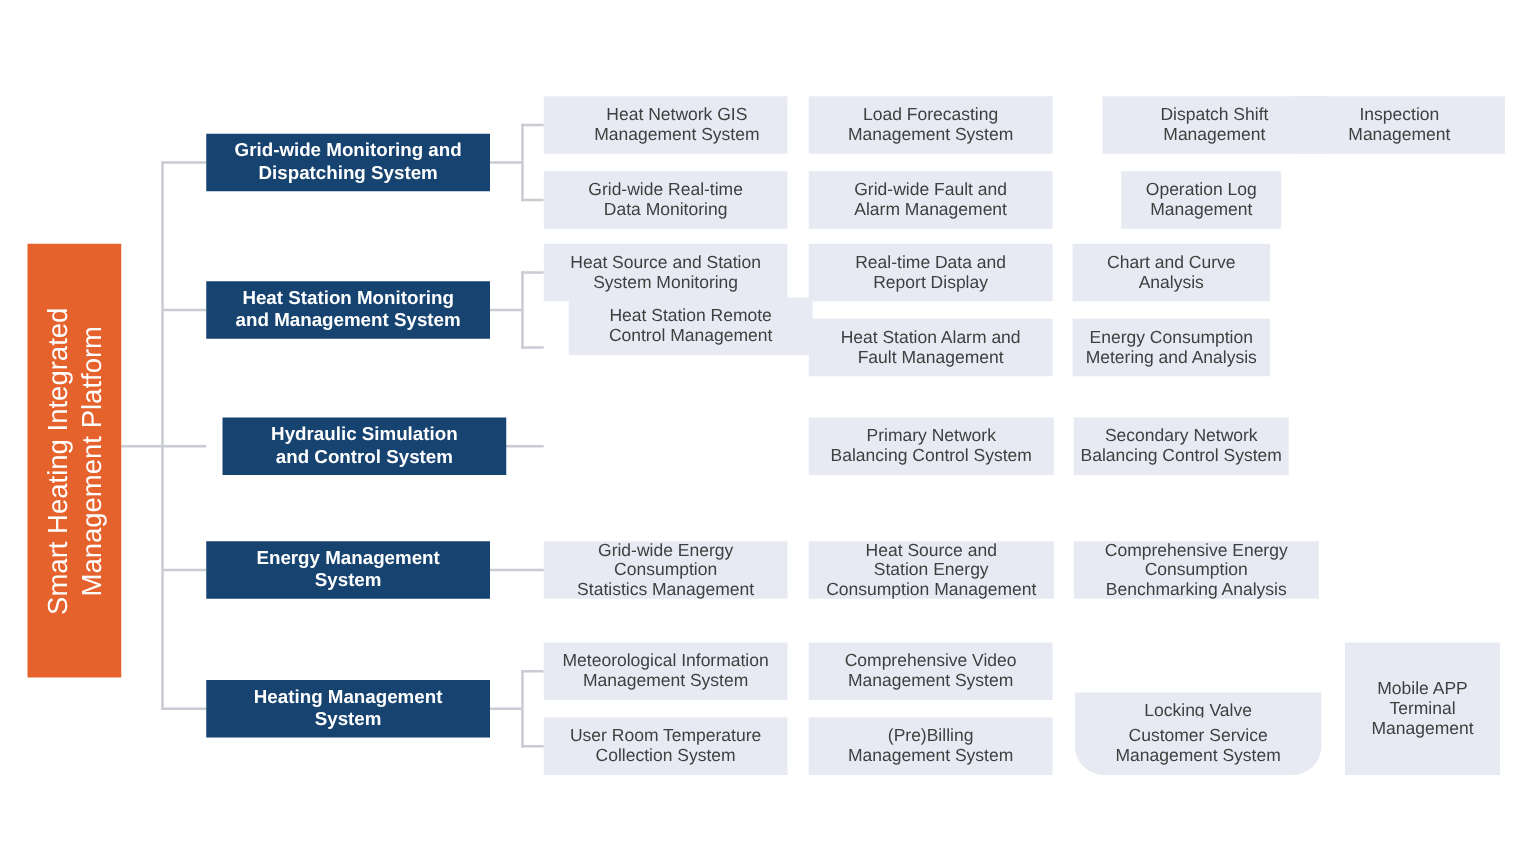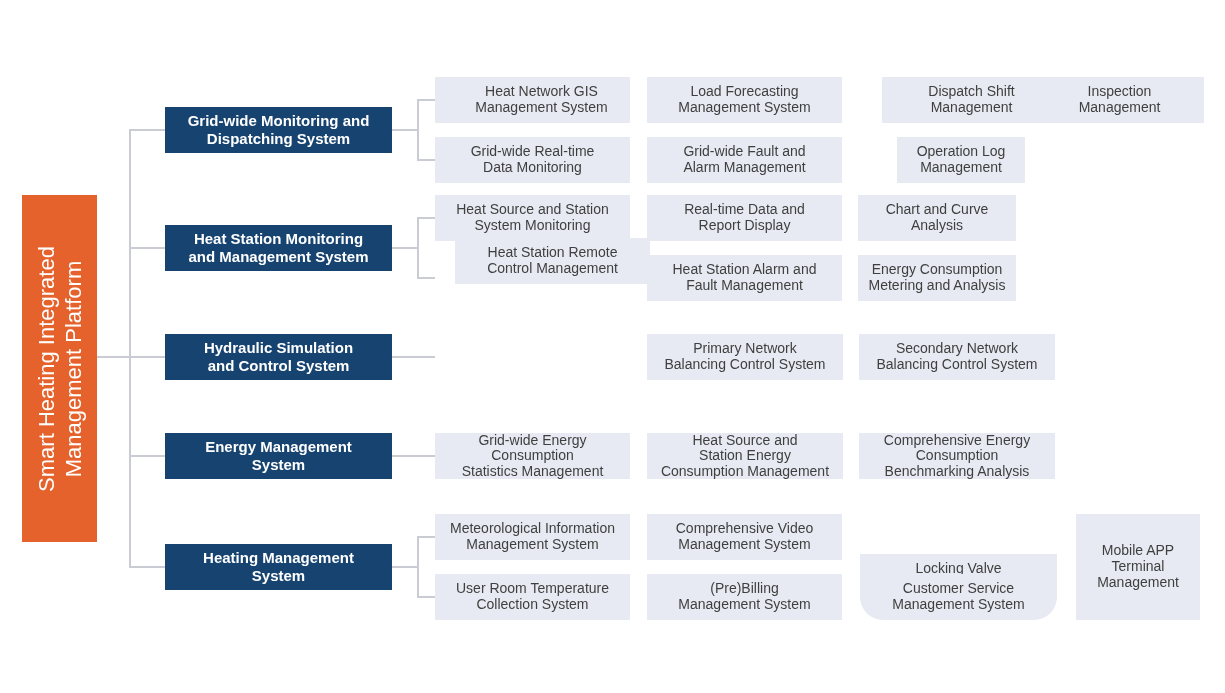--- a/index.html
+++ b/index.html
@@ -93,21 +93,21 @@
 
   <div class="platform">
     <div class="platform-label">Smart Heating Integrated
 Management Platform</div>
   </div>
 
   <div class="category" style="top:107px;">Grid-wide Monitoring and
 Dispatching System</div>
   <div class="category" style="top:225px;">Heat Station Monitoring
 and Management System</div>
-  <div class="category" style="top:334px;">Hydraulic Simulation
+  <div class="category" style="top:334px;margin-left:13px;">Hydraulic Simulation
 and Control System</div>
   <div class="category" style="top:433px;">Energy Management
 System</div>
   <div class="category" style="top:544px;">Heating Management
 System</div>
 
   <div class="item" style="left:435px;top:77px;width:195px;padding-left:20px;">Heat Network GIS
 Management System</div>
   <div class="item" style="left:647px;top:77px;width:195px;">Load Forecasting
 Management System</div>
@@ -130,21 +130,21 @@
 Analysis</div>
   <div class="item" style="left:435px;top:238px;width:195px;margin-left:20px;">Heat Station Remote
 Control Management</div>
   <div class="item" style="left:647px;top:255px;width:195px;">Heat Station Alarm and
 Fault Management</div>
   <div class="item" style="left:858px;top:255px;width:158px;">Energy Consumption
 Metering and Analysis</div>
 
   <div class="item" style="left:647px;top:334px;width:196px;">Primary Network
 Balancing Control System</div>
-  <div class="item" style="left:859px;top:334px;width:196px;">Secondary Network
+  <div class="item" style="left:859px;top:334px;width:172px;">Secondary Network
 Balancing Control System</div>
 
   <div class="item" style="left:435px;top:433px;width:195px;">Grid-wide Energy
 Consumption
 Statistics Management</div>
   <div class="item" style="left:647px;top:433px;width:196px;">Heat Source and
 Station Energy
 Consumption Management</div>
   <div class="item" style="left:859px;top:433px;width:196px;">Comprehensive Energy
 Consumption

